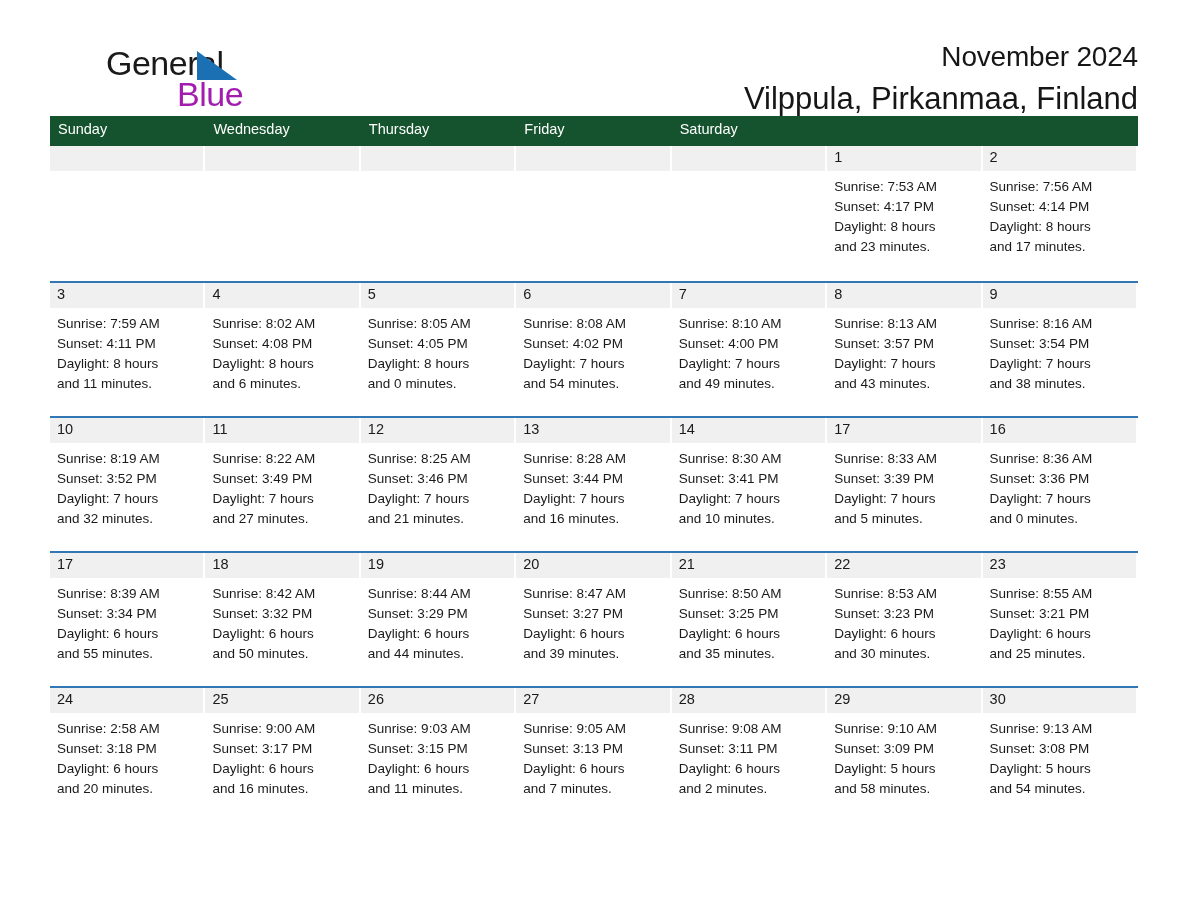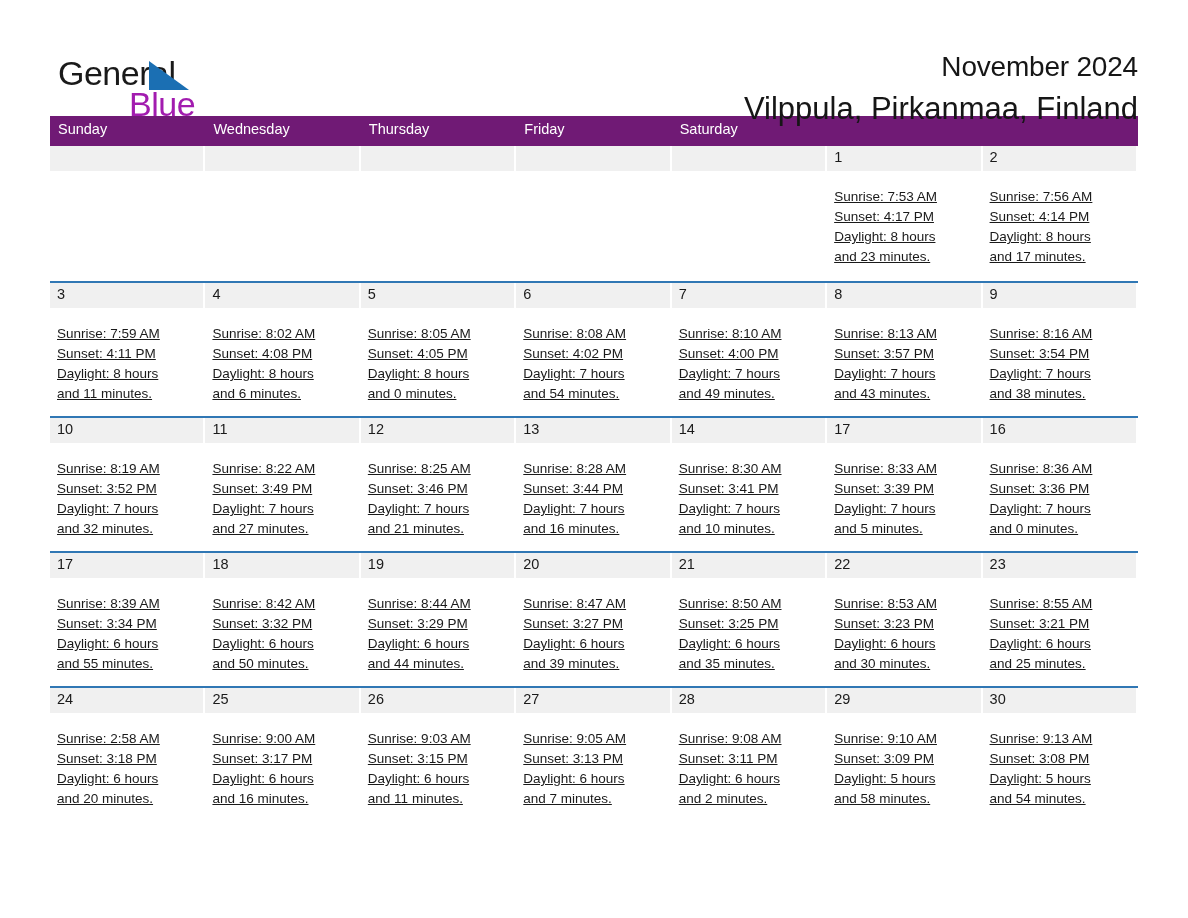--- a/index.html
+++ b/index.html
@@ -20,22 +20,23 @@
     width: 1188px;
     height: 918px;
     padding: 0 50px;
   }
 
   
   .header {
     display: flex;
     align-items: flex-start;
     justify-content: space-between;
-    padding-top: 50px;
+    padding-top: 40px;
     height: 112px;
+    margin-left: 48px;
   }
   .logo {
     position: relative;
     width: 150px;
     height: 72px;
     line-height: 1;
     user-select: none;
   }
   .logo-general {
     position: absolute;
@@ -83,21 +84,21 @@
   }
 
   
   .calendar {
     margin-top: 4px;
     width: 1088px;
   }
   .weekdays {
     display: grid;
     grid-template-columns: repeat(7, 1fr);
-    background: #701a75;
+    background: #14532d;
     height: 30px;
   }
   .weekday {
     color: #ffffff;
     font-size: 14.5px;
     padding: 6px 0 0 8px;
     line-height: 1;
     white-space: nowrap;
   }
   .week {
@@ -118,25 +119,24 @@
     background: #f0f0f0;
     height: 25px;
     padding: 4px 0 0 7px;
     font-size: 14.5px;
     color: #1a1a1a;
     line-height: 1;
     margin-right: 2px;
   }
   .day.empty .day-num-band { color: transparent; }
   .day-info {
-    padding: 16px 0 0 7px;
+    padding: 6px 0 0 7px;
     font-size: 13.5px;
     line-height: 20px;
     color: #1a1a1a;
-    text-decoration: underline;
   }
   .day-info div { white-space: nowrap; }
 </style>
 </head>
 <body>
 
 <div class="page">
 
   <div class="header">
     <div class="logo">

